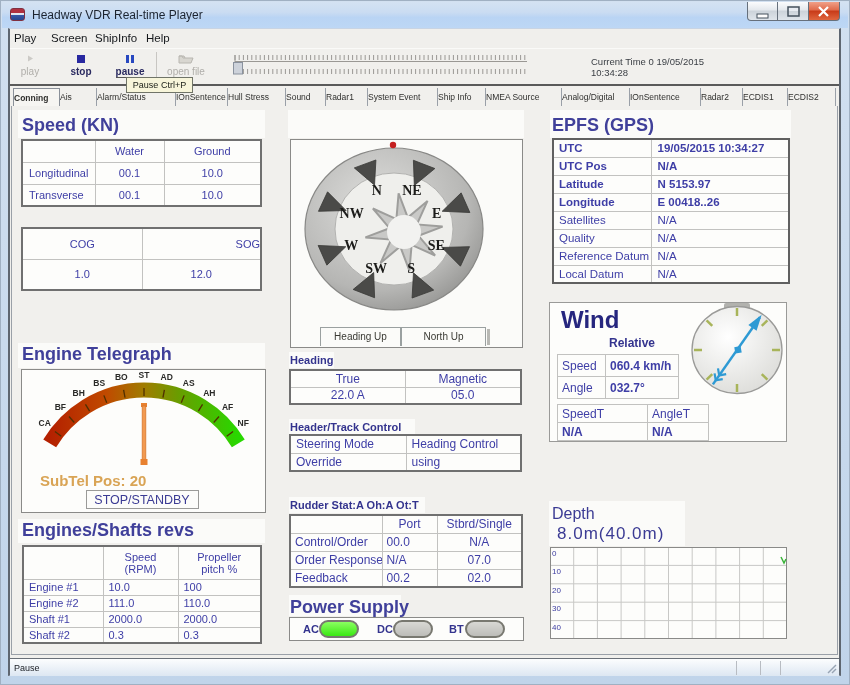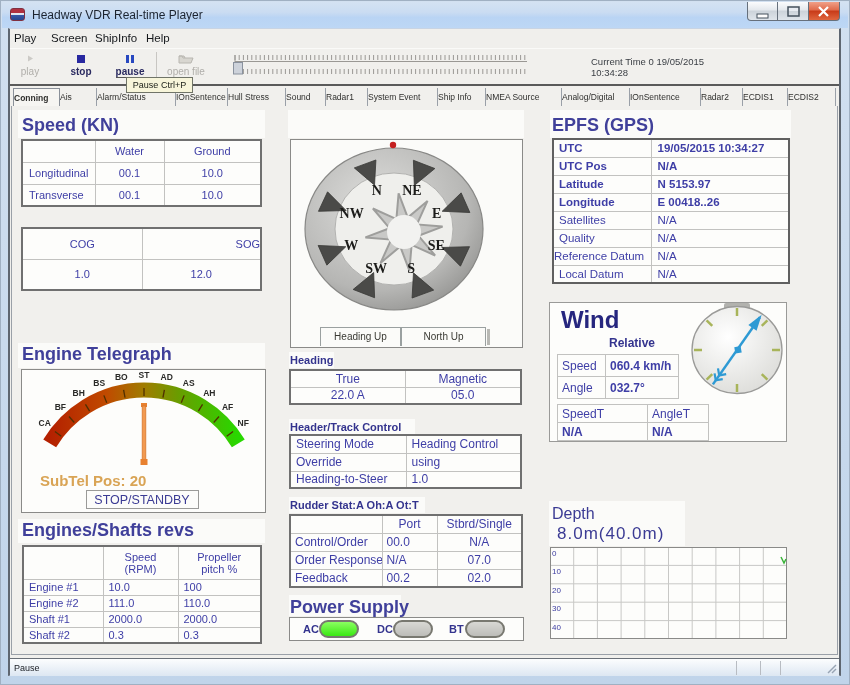--- a/index.html
+++ b/index.html
@@ -283,24 +283,20 @@
  <table class="abs" style="left:277px;top:328px;width:233px;border:2px solid #707070;font-size:12px">
   <tbody>
         <tr style="height:18px">
           <td style="width:116px;padding-left:5px">Steering Mode</td>
           <td style="padding-left:5px">Heading Control</td>
         </tr>
   <tr style="height:18px">
           <td style="padding-left:5px">Override</td>
           <td style="padding-left:5px">using</td>
         </tr>
-  <tr style="height:17px">
-          <td style="padding-left:5px">Heading-to-Steer</td>
-          <td style="padding-left:5px">1.0</td>
-        </tr>
  </tbody>
     </table>
  <div class="abs h2" style="left:278px;top:393px">Rudder Stat:A Oh:A Ot:T</div>
  <table class="abs" style="left:277px;top:408px;width:234px;border:2px solid #707070;font-size:12px">
   <tbody>
         <tr style="height:18px">
           <td style="width:92px"></td>
           <td style="width:55px;text-align:center">Port</td>
           <td style="width:85px;text-align:center">Stbrd/Single</td>
         </tr>
@@ -352,21 +348,21 @@
         </tr>
   <tr style="height:18px">
           <td style="padding-left:5px;font-weight:normal">Satellites</td>
           <td style="padding-left:6px;font-weight:normal">N/A</td>
         </tr>
   <tr style="height:18px">
           <td style="padding-left:5px;font-weight:normal">Quality</td>
           <td style="padding-left:6px;font-weight:normal">N/A</td>
         </tr>
   <tr style="height:18px">
-          <td style="font-weight:normal">Reference Datum</td>
+          <td style="padding-left:5px;font-weight:normal">Reference Datum</td>
           <td style="padding-left:6px;font-weight:normal">N/A</td>
         </tr>
   <tr style="height:18px">
           <td style="padding-left:5px;font-weight:normal">Local Datum</td>
           <td style="padding-left:6px;font-weight:normal">N/A</td>
         </tr>
  </tbody>
     </table>
  <div class="abs" style="left:537px;top:196px;width:238px;height:140px;background:#fdfdfb;border:1px solid #9a9a98">
   <div class="abs" style="left:11px;top:3px;font-size:24px;font-weight:bold;color:#26267e">Wind</div>

